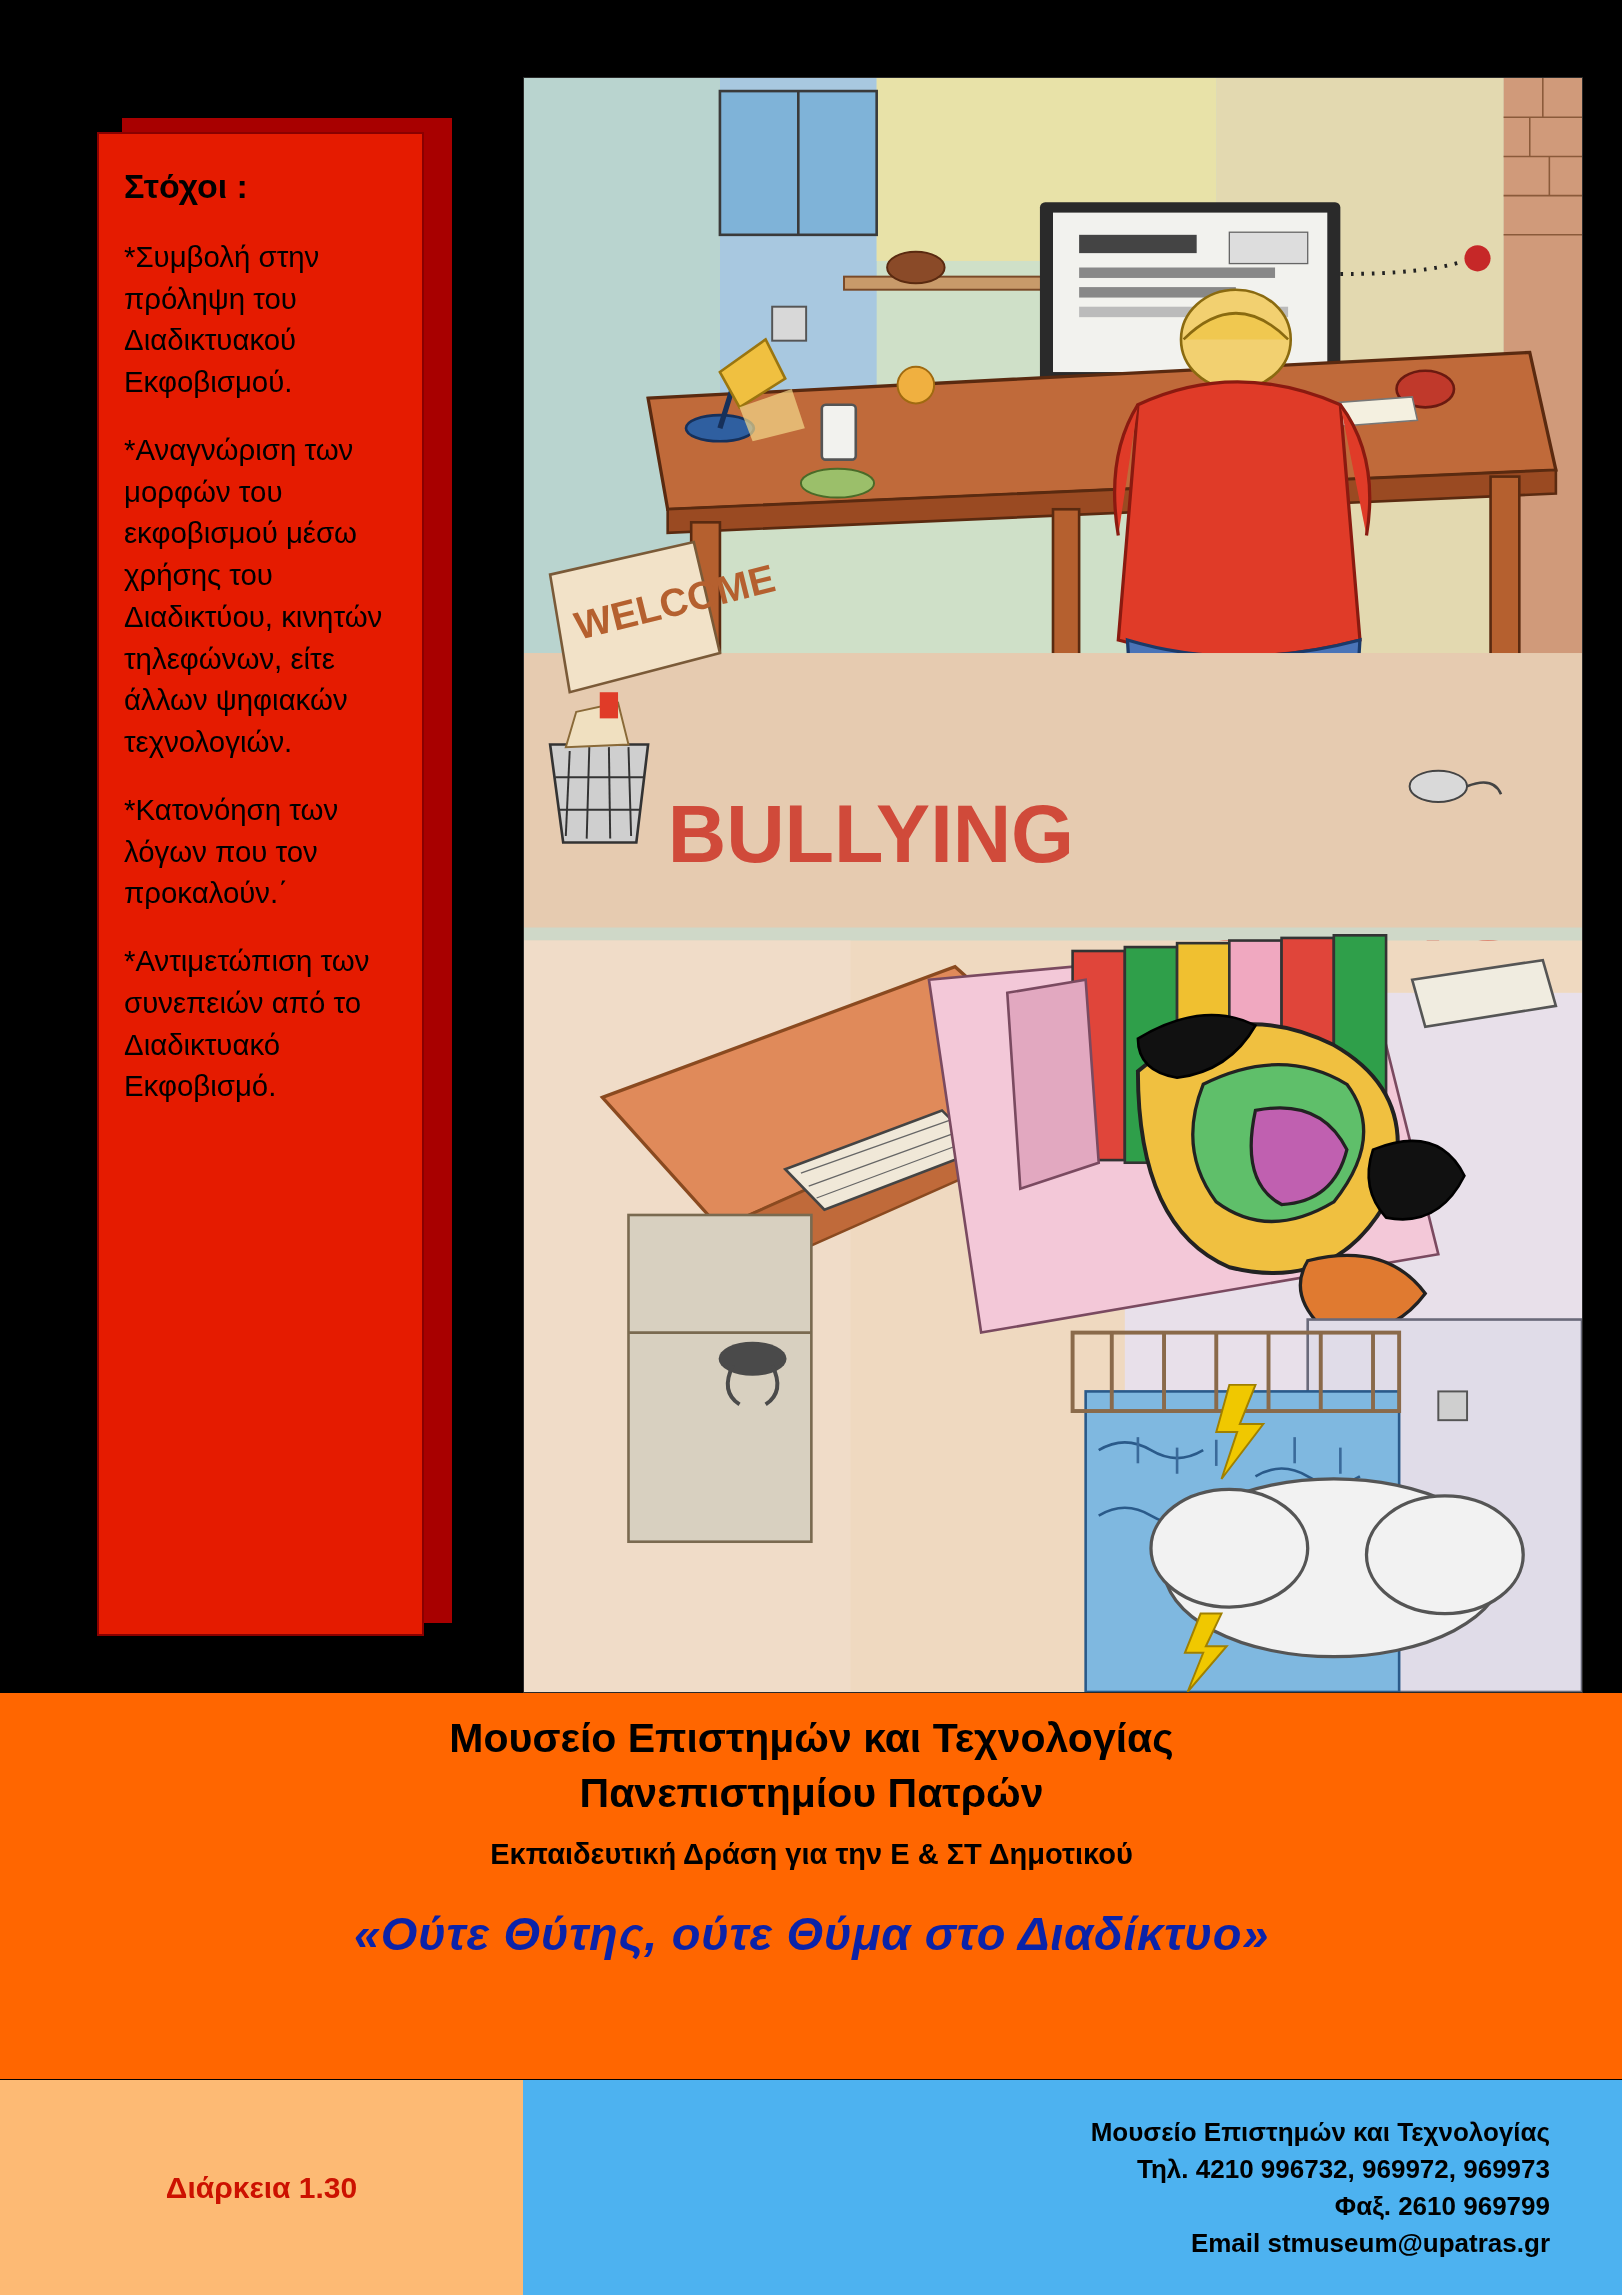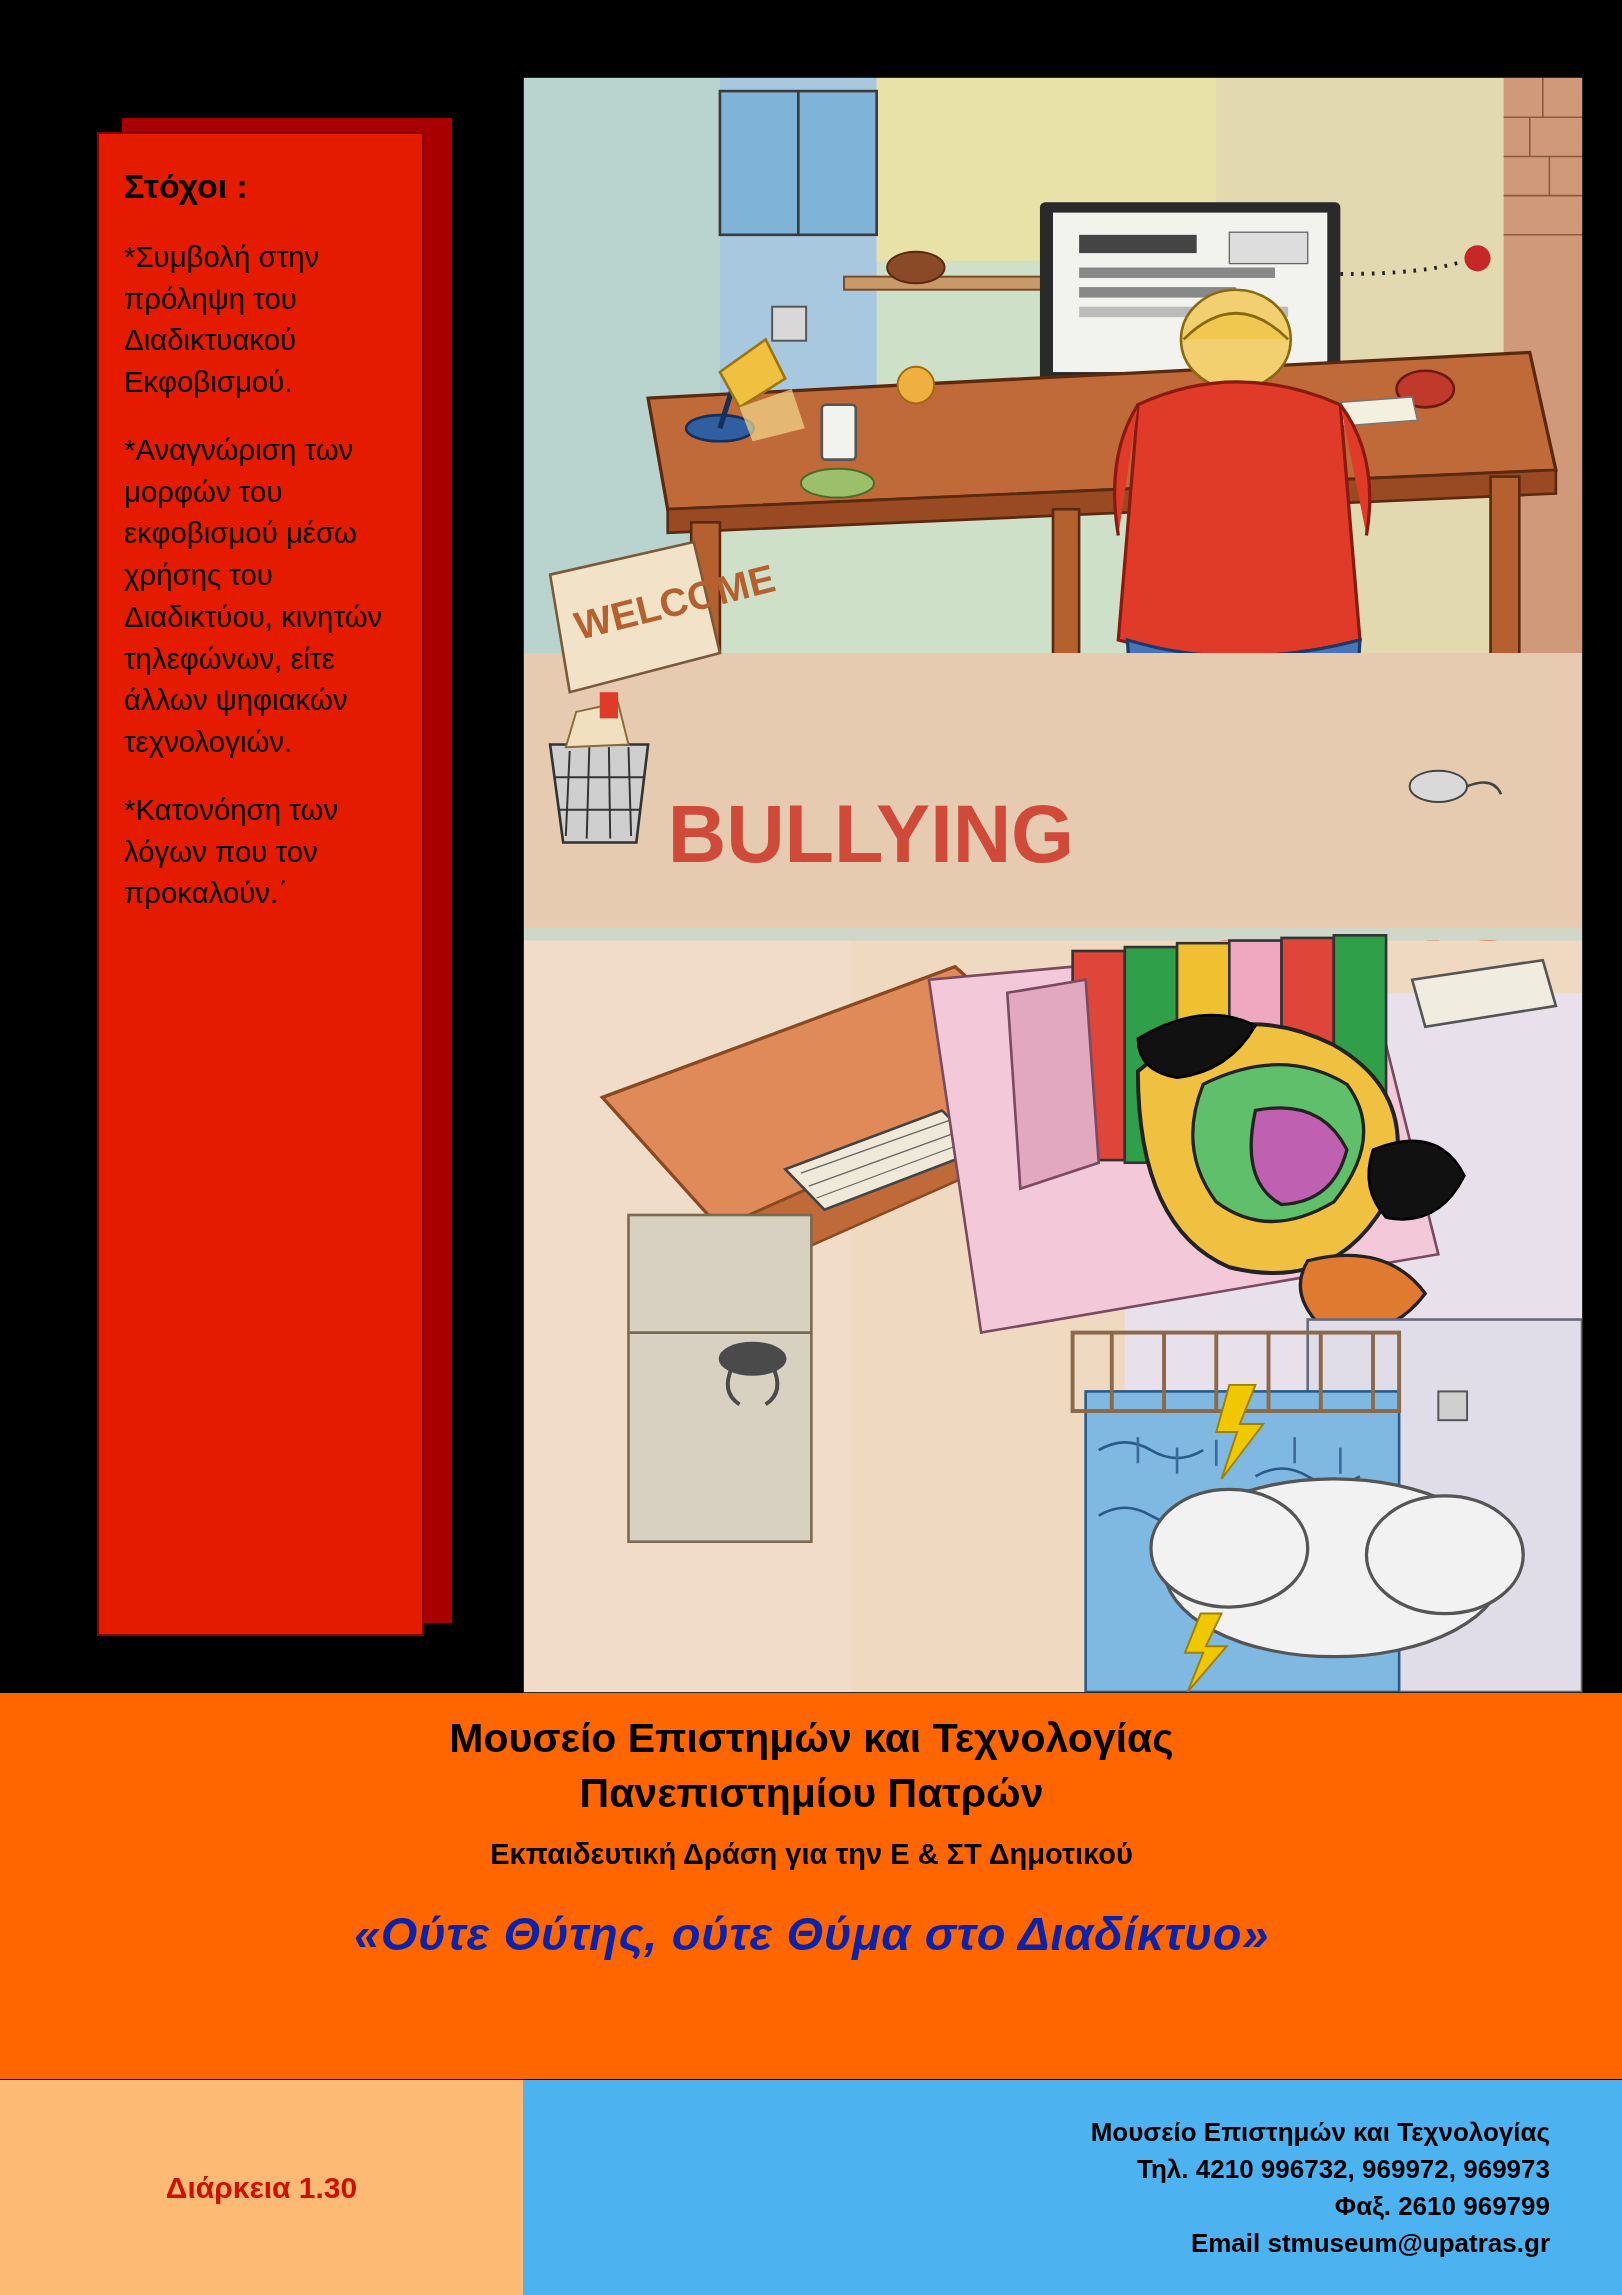--- a/index.html
+++ b/index.html
@@ -184,20 +184,21 @@
   <div class="black-strip-right"></div>
 
   <div class="goals-wrap">
     <div class="goals-shadow"></div>
     <div class="goals-box">
       <div class="goals-inner">
         <p class="goals-title">Στόχοι :</p>
         <p class="goal-item">*Συμβολή στην πρόληψη του Διαδικτυακού Εκφοβισμού.</p>
         <p class="goal-item">*Αναγνώριση των μορφών του εκφοβισμού μέσω  χρήσης του  Διαδικτύου, κινητών τηλεφώνων, είτε άλλων ψηφιακών τεχνολογιών.</p>
         <p class="goal-item">*Κατονόηση των λόγων που τον προκαλούν.΄</p>
+        <p class="goal-item">*Αντιμετώπιση των συνεπειών από το Διαδικτυακό Εκφοβισμό.</p>
       </div>
     </div>
   </div>
 
   <div class="art-frame">
     <svg class="art-svg" viewBox="0 0 810 1235" preserveAspectRatio="none">
 
       <rect x="0" y="0" width="810" height="560" fill="#cfe0c8"></rect>
       <rect x="0" y="0" width="150" height="560" fill="#b9d4cf"></rect>
       <rect x="150" y="0" width="120" height="250" fill="#a8c8e0"></rect>

